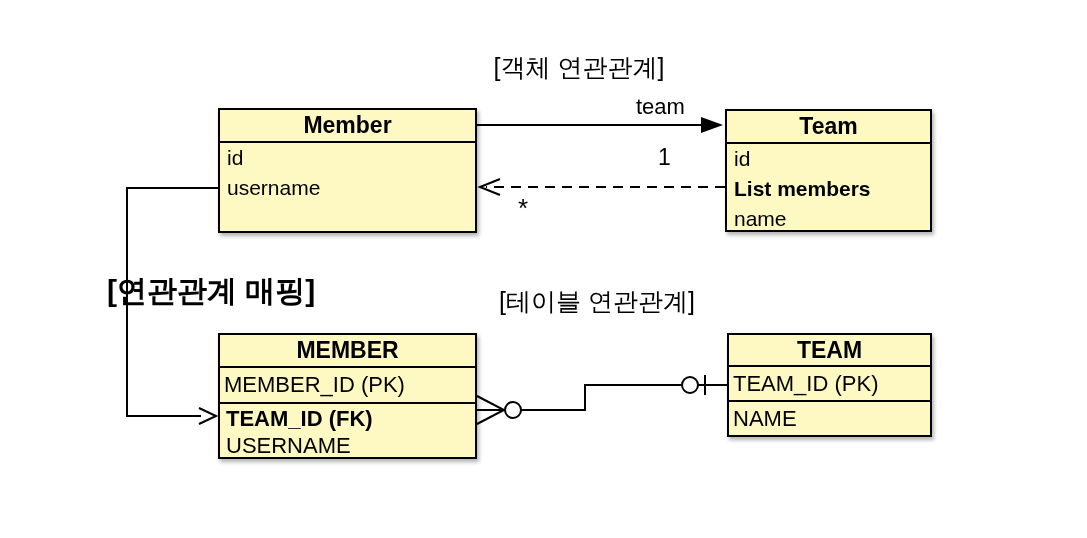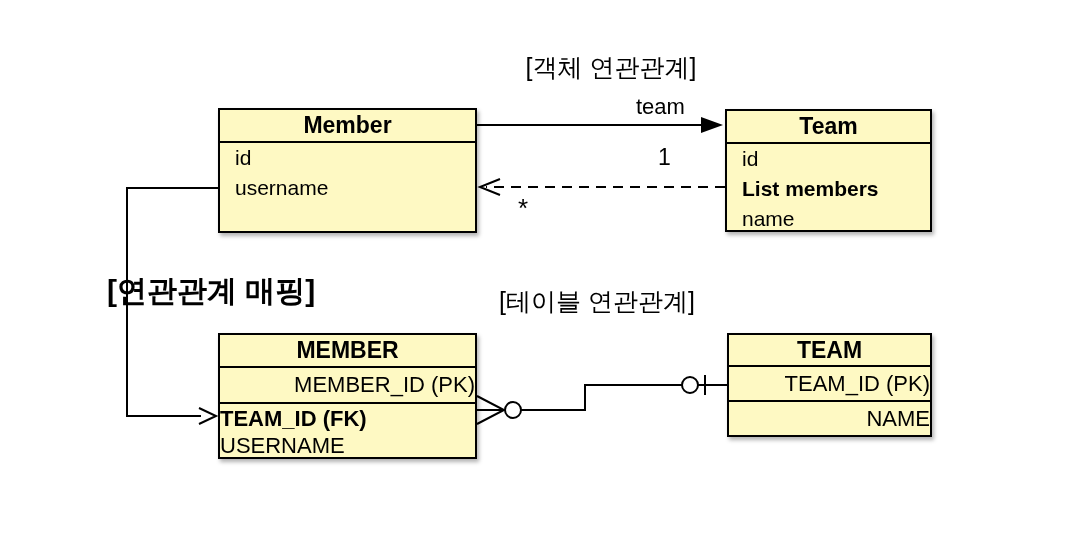--- a/index.html
+++ b/index.html
@@ -9,25 +9,25 @@
   }
   #wires{position:absolute;left:0;top:0;width:1087px;height:538px;}
   .box{
     position:absolute;background:#fef9c3;border:2px solid #000;
     box-shadow:2px 3px 4px rgba(0,0,0,0.30);box-sizing:border-box;
   }
   .box-title{
     border-bottom:2px solid #000;text-align:center;font-weight:bold;
     font-size:23px;line-height:31px;white-space:nowrap;overflow:hidden;
   }
-  .fields{padding-left:15px;}
+  .fields{padding-left:7px;}
   .field{font-size:21px;line-height:30px;white-space:nowrap;}
-  .tbl-row{font-size:22px;line-height:34px;padding-left:24px;white-space:nowrap;text-align:right;}
+  .tbl-row{font-size:22px;line-height:34px;padding-left:4px;white-space:nowrap;}
   .tbl-row.sep{border-bottom:2px solid #000;}
-  .tbl-compart{padding-top:1px;}
+  .tbl-compart{padding-left:6px;padding-top:1px;}
   .tbl-line{font-size:22px;line-height:27px;white-space:nowrap;}
   .bold{font-weight:bold;}
   .lbl{position:absolute;white-space:nowrap;}
   .section-title{font-size:25px;text-align:center;}
   .edge-label{font-size:22px;}
   .mult{font-size:23px;}
   .star{font-size:26px;}
   .mapping-title{font-size:30px;font-weight:bold;}
 </style>
 </head>
@@ -55,21 +55,21 @@
     <g stroke="#000" stroke-width="2" fill="none">
       <path d="M477,396 L504,410 L477,424 M477,410 L504,410"></path>
       <circle cx="513" cy="410" r="8" fill="#ffffff"></circle>
       <polyline points="521,410 585,410 585,385 682,385"></polyline>
       <circle cx="690" cy="385" r="8" fill="#ffffff"></circle>
       <line x1="698" y1="385" x2="727" y2="385"></line>
       <line x1="705" y1="375" x2="705" y2="395"></line>
     </g>
   </svg>
 
-  <div class="lbl section-title" style="left:466px;top:51px;width:290px;">[객체 연관관계]</div>
+  <div class="lbl section-title" style="left:434px;top:51px;width:290px;">[객체 연관관계]</div>
 
   <div class="lbl edge-label" style="left:636px;top:94px;">team</div>
 
   <div class="lbl mult" style="left:658px;top:144px;">1</div>
 
 
   <div class="lbl star" style="left:518px;top:193px;">*</div>
 
   <div class="lbl mapping-title" style="left:107px;top:271px;">[연관관계 매핑]</div>
 

